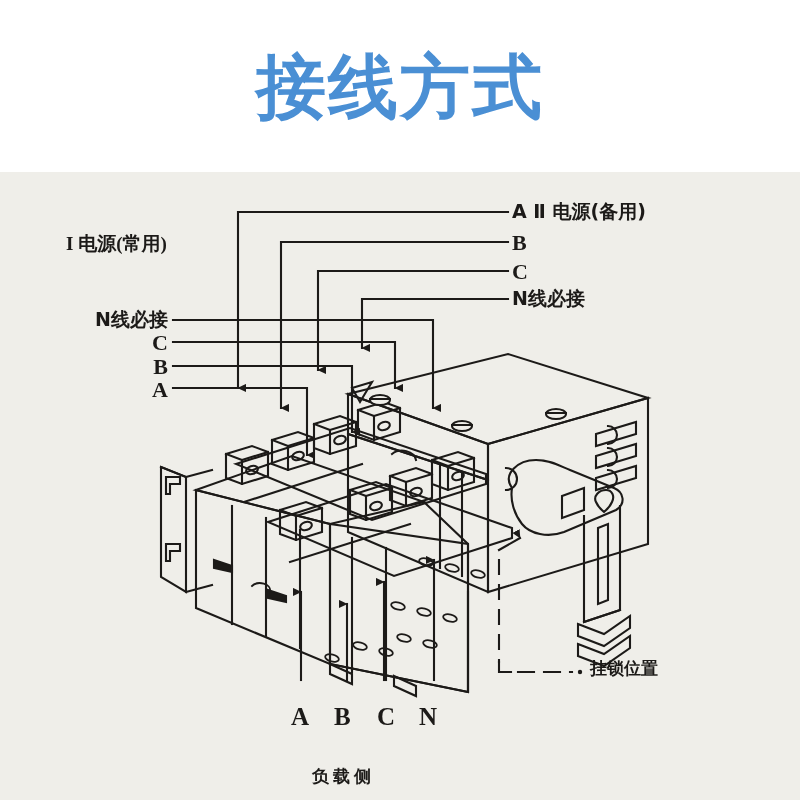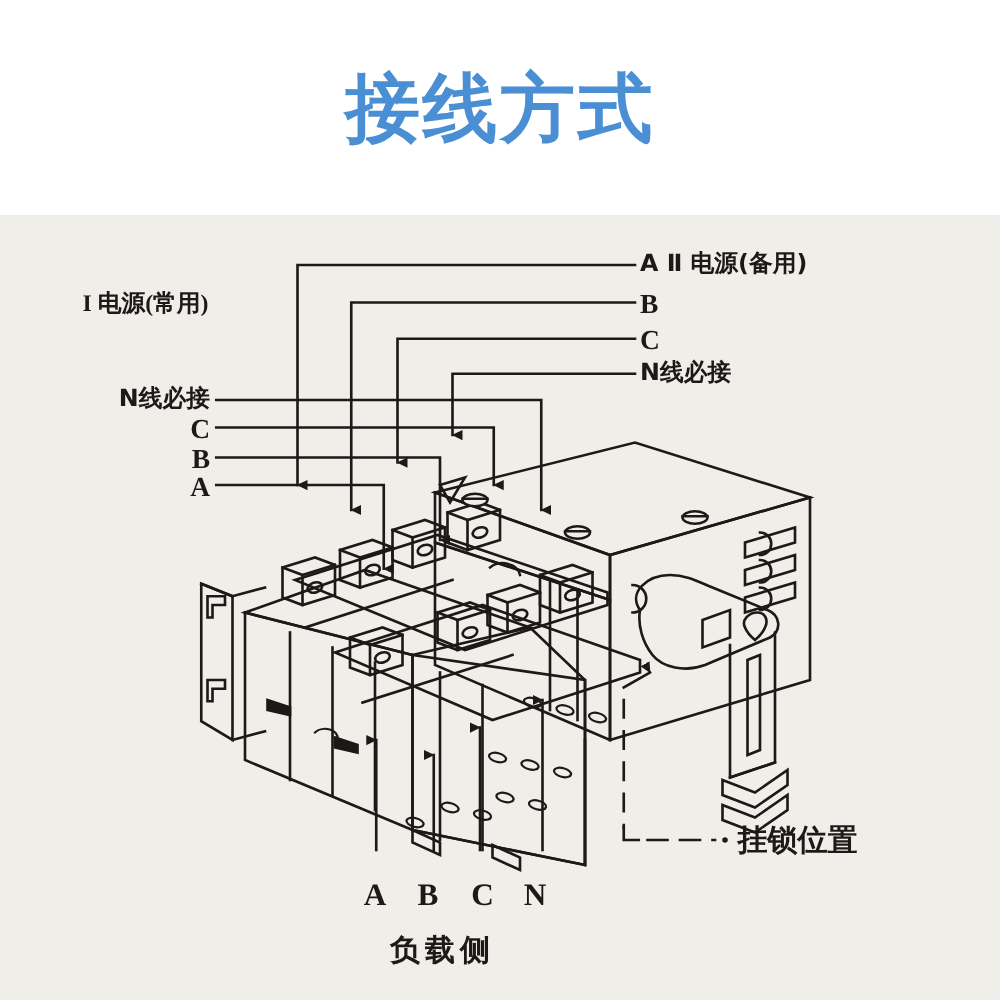--- a/index.html
+++ b/index.html
@@ -15,21 +15,21 @@
   
   #header{
     position:absolute;left:0;top:0;width:800px;height:172px;
     background:#ffffff;
   }
   #title{
     position:absolute;left:0;top:56px;width:800px;
     text-align:center;
     font-family:"DejaVu Sans","Liberation Sans",sans-serif;
     font-weight:bold;
-    font-size:60px;
+    font-size:70px;
     line-height:62px;
     letter-spacing:2px;
     color:#4a8fd4;
   }
 
   
   #panel{
     position:absolute;left:0;top:172px;width:800px;height:628px;
     background:#efeee9;
   }
@@ -39,21 +39,21 @@
   
   .lbl{
     position:absolute;
     color:#1c1a18;
     font-family:"Liberation Serif","DejaVu Serif",serif;
     white-space:nowrap;
     line-height:1;
   }
   .lbl.cn{font-family:"DejaVu Sans","Liberation Sans",sans-serif;font-weight:bold;}
   .sz21{font-size:19px;}
-  .sz22{font-size:24px;text-align:center;}
+  .sz22{font-size:17px;text-align:center;}
   .letter{font-family:"Liberation Serif","DejaVu Serif",serif;font-weight:bold;font-size:22px;}
 </style>
 </head>
 <body>
 
 <div id="page">
 
   <div id="header">
     <div id="title">接线方式</div>
   </div>
@@ -297,16 +297,16 @@
     <div class="lbl letter" style="left:0px;top:184px;width:168px;text-align:right;">B</div>
     <div class="lbl letter" style="left:0px;top:207px;width:168px;text-align:right;">A</div>
 
     <div class="lbl cn sz22" style="left:590px;top:488px;">挂锁位置</div>
 
     <div class="lbl letter" style="left:291px;top:532px;font-size:25px;">A</div>
     <div class="lbl letter" style="left:334px;top:532px;font-size:25px;">B</div>
     <div class="lbl letter" style="left:377px;top:532px;font-size:25px;">C</div>
     <div class="lbl letter" style="left:419px;top:532px;font-size:25px;">N</div>
 
-    <div class="lbl cn sz22" style="left:312px;top:576px;letter-spacing:4px;">负载侧</div>
+    <div class="lbl cn sz22" style="left:312px;top:596px;letter-spacing:4px;">负载侧</div>
 
   </div>
 </div>
 
 </body></html>

